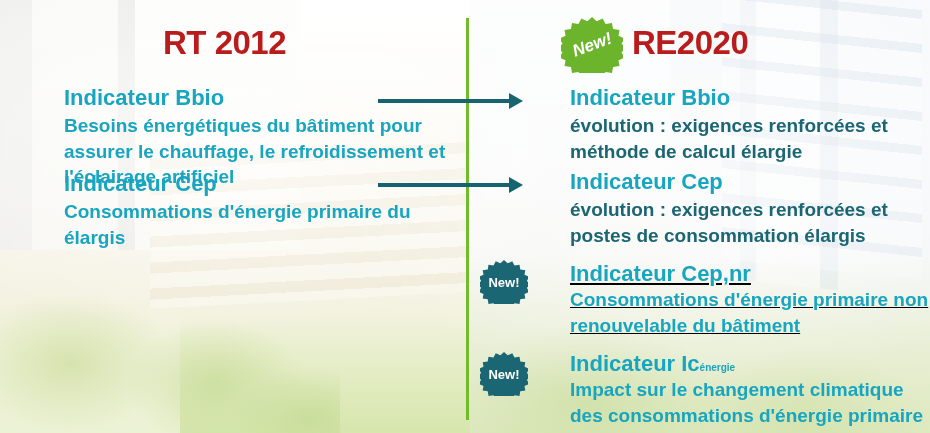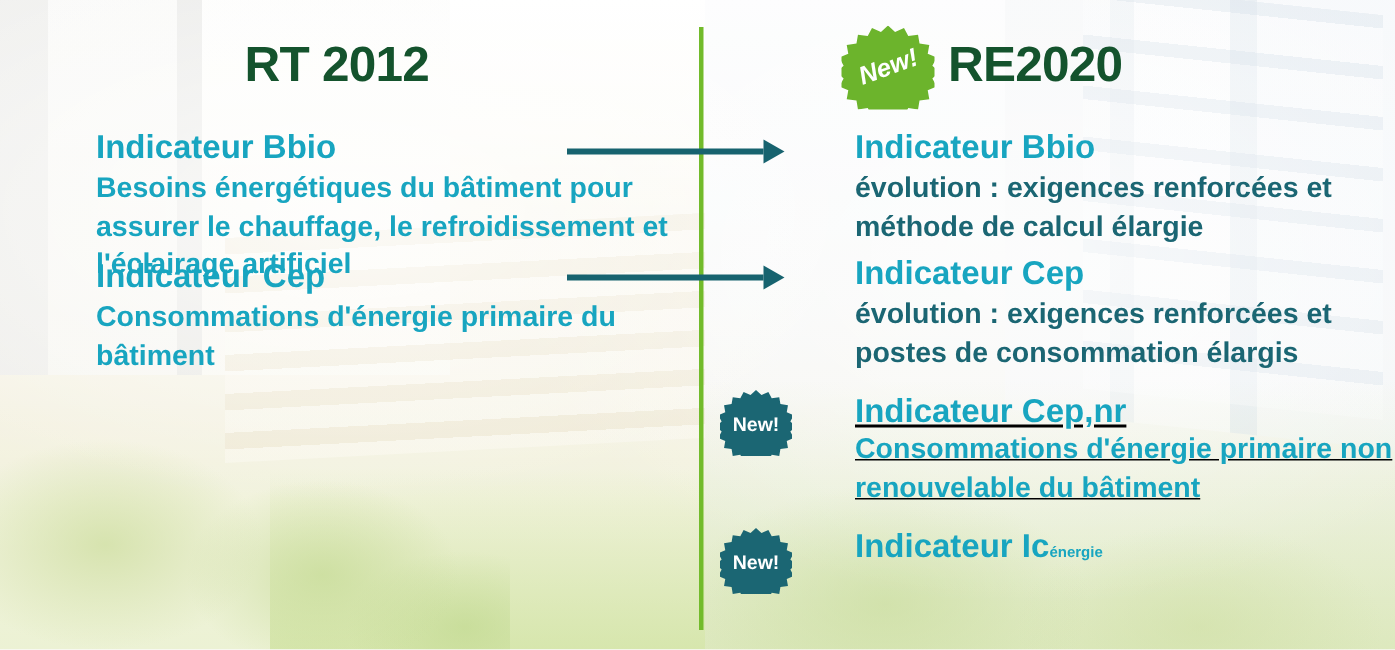--- a/index.html
+++ b/index.html
@@ -121,21 +121,21 @@
   .divider{
     position:absolute;left:466px;top:18px;
     width:3px;height:402px;
     background:#72bb2b;
   }
 
   
   .title{
     position:absolute;
     font-size:33px;font-weight:bold;
-    color:#14532d;letter-spacing:-0.5px;
+    color:#b91c1c;letter-spacing:-0.5px;
     white-space:nowrap;
   }
   #title-left{left:163px;top:24px;}
   #title-right{left:632px;top:24px;}
 
   
   .arrow{position:absolute;height:16px;}
   .arrow .shaft{
     position:absolute;left:0;top:6px;height:4px;background:#17636f;
   }
@@ -245,21 +245,21 @@
     <div class="head"></div>
   </div>
 
   <div class="indicator" id="ind-bbio-left">
     <div class="ind-name">Indicateur Bbio</div>
     <div class="ind-desc desc-cyan">Besoins énergétiques du bâtiment pour assurer le chauffage, le refroidissement et l'éclairage artificiel</div>
   </div>
 
   <div class="indicator" id="ind-cep-left">
     <div class="ind-name">Indicateur Cep</div>
-    <div class="ind-desc desc-cyan">Consommations d'énergie primaire du bâtiment</div>
+    <div class="ind-desc desc-cyan">Consommations d'énergie primaire du élargis</div>
   </div>
 
   <div class="indicator" id="ind-bbio-right">
     <div class="ind-name">Indicateur Bbio</div>
     <div class="ind-desc desc-teal">évolution : exigences renforcées  et méthode de calcul élargie</div>
   </div>
 
   <div class="indicator" id="ind-cep-right">
     <div class="ind-name">Indicateur Cep</div>
     <div class="ind-desc desc-teal">évolution : exigences renforcées et postes de consommation élargis</div>
@@ -273,15 +273,16 @@
     <div class="ind-desc desc-cyan">Consommations d'énergie primaire non renouvelable du bâtiment</div>
   </div>
 
   <div class="burst burst-teal" id="badge-new-ic">
     <span>New!</span>
   </div>
   <div class="indicator" id="ind-ic">
     <div class="ind-name">
       <span>Indicateur Ic</span><span class="sub">énergie</span>
     </div>
+    <div class="ind-desc desc-cyan">Impact sur le changement climatique des consommations d'énergie primaire</div>
   </div>
 
 </div>
 
 </body></html>

